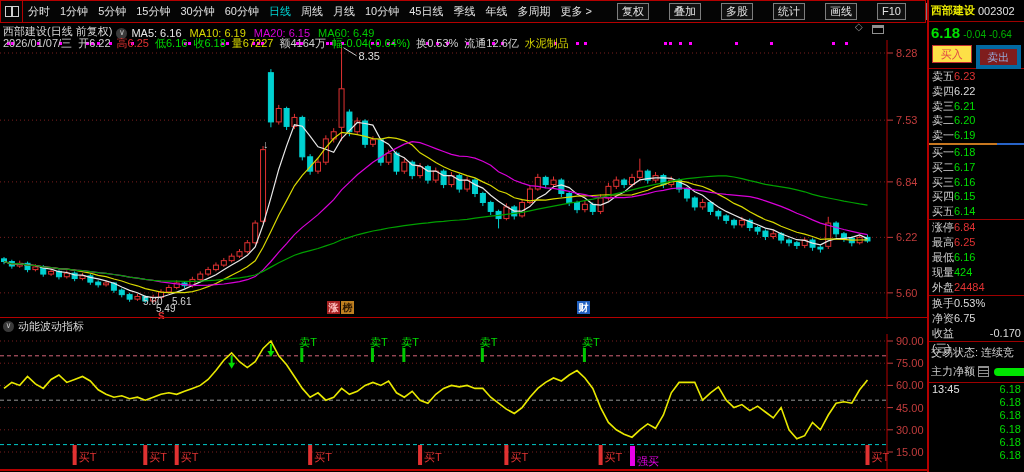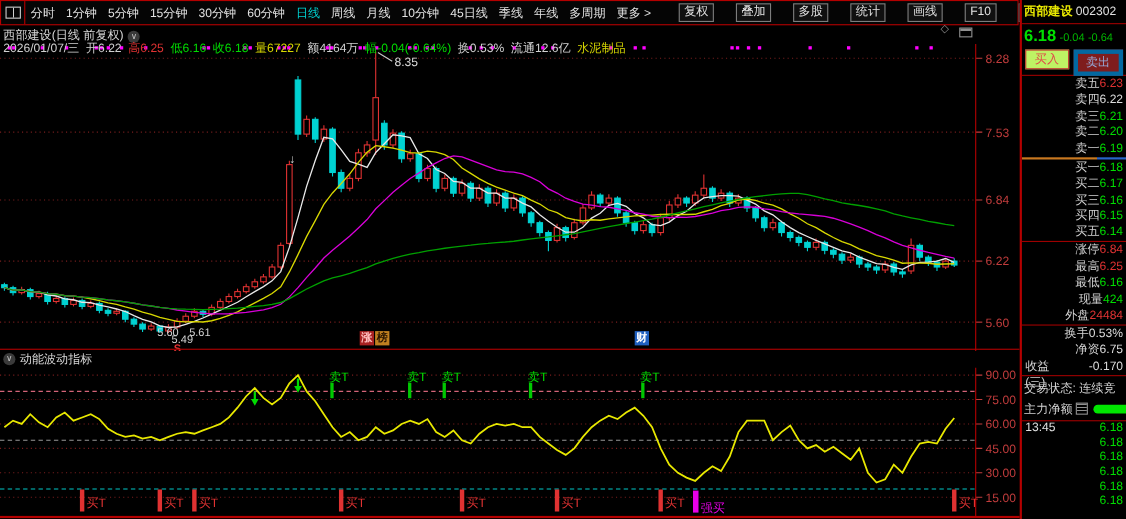--- a/index.html
+++ b/index.html
@@ -40,24 +40,24 @@
   
   .right-panel{position:absolute;left:927px;top:0;width:97px;height:472px;box-sizing:border-box;
                border-left:2px solid #b40000;background:#000;overflow:hidden;}
   .rp-header{height:21px;border-bottom:1px solid #9e0000;display:flex;align-items:center;padding:0 2px;gap:3px;}
   .rp-name{color:#e8e800;font-size:11px;font-weight:bold;}
   .rp-code{color:#e0e0e0;font-size:11px;}
   .rp-price-row{height:20px;display:flex;align-items:baseline;padding:2px 2px 0 2px;gap:3px;}
   .rp-price{color:#00e000;font-weight:bold;font-size:15px;}
   .rp-chg{color:#00b400;font-size:10px;}
   .rp-btns{height:20px;display:flex;gap:4px;padding:1px 3px 3px 3px;}
-  .rp-buy{flex:1;border:1px solid #c03030;color:#e04848;font-size:11px;text-align:center;line-height:16px;height:16px;background:#bef264;}
+  .rp-buy{flex:1;border:1px solid #c03030;color:#e04848;font-size:11px;text-align:center;line-height:16px;height:16px;background:#fde047;}
   .rp-sell{flex:1;border:4px solid #0369a1;color:#96aad8;font-size:11px;text-align:center;line-height:16px;height:16px;background:#7f1d1d;}
   .rp-sep{height:1px;background:#9e0000;}
-  .rp-row{display:flex;justify-content:flex-end;padding:0 3px;font-size:11px;line-height:14.8px;height:14.8px;}
+  .rp-row{display:flex;justify-content:flex-start;padding:0 3px;font-size:11px;line-height:14.8px;height:14.8px;}
   .rp-row.h15{line-height:15px;height:15px;}
   .rp-row .lbl{color:#d2d2d2;}
   .ask-bid-divider{height:2px;background:linear-gradient(to right,#c87820 72%,#2864c8 72%);}
   .rp-status{font-size:11px;color:#d2d2d2;padding:3px 2px 2px 2px;white-space:nowrap;}
   .rp-main-net{display:flex;align-items:center;gap:3px;padding:2px;font-size:11px;color:#d2d2d2;height:16px;}
   .mn-icon{width:9px;height:9px;border:1px solid #909090;flex:none;
            background:repeating-linear-gradient(to bottom,#909090 0 1px,transparent 1px 3px);}
   .mn-bar{height:8px;width:34px;background:#00e600;border-radius:4px;margin-left:auto;margin-right:-6px;flex:none;}
   .tick-row{display:flex;justify-content:space-between;padding:0 3px;font-size:11px;line-height:13.2px;height:13.2px;}
   .tick-time{color:#e0e0e0;}
@@ -99,20 +99,21 @@
         <span class="tb-act">简框</span>
         <span class="tb-act">标记</span>
         <span class="tb-act">+自选</span>
         <span class="tb-act">返回</span>
       </div>
   </div>
 
   <div class="chart-title-row">
     <span class="c-title">西部建设(日线 前复权)</span>
     <span class="collapse-ico">∨</span>
+    <span id="ma-items"><span style="color: rgb(232, 232, 232);">MA5: 6.16</span><span style="color: rgb(216, 216, 0);">MA10: 6.19</span><span style="color: rgb(216, 0, 216);">MA20: 6.15</span><span style="color: rgb(0, 200, 0);">MA60: 6.49</span></span>
   </div>
   <div class="info-row" id="info-items"><span style="color: rgb(208, 208, 208);">2026/01/07/三</span><span style="color: rgb(208, 208, 208);">开6.22</span><span style="color: rgb(224, 50, 50);">高6.25</span><span style="color: rgb(0, 220, 0);">低6.16</span><span style="color: rgb(0, 220, 0);">收6.18</span><span style="color: rgb(216, 216, 0);">量67227</span><span style="color: rgb(208, 208, 208);">额4164万</span><span style="color: rgb(0, 220, 0);">幅-0.04(-0.64%)</span><span style="color: rgb(208, 208, 208);">换0.53%</span><span style="color: rgb(208, 208, 208);">流通12.6亿</span><span style="color: rgb(216, 216, 0);">水泥制品</span></div>
 
   <span class="mini-diamond">◇</span>
   <span class="mini-window"></span>
 
   <svg id="main-svg" width="928" height="279">
       <line x1="0" y1="13" x2="887" y2="13" stroke="#7a1e1e" stroke-dasharray="1 3"></line>
       <line x1="887" y1="13" x2="893" y2="13" stroke="#c13c3c"></line>
       <text x="896" y="17" fill="#c13c3c" font-size="11">8.28</text>

